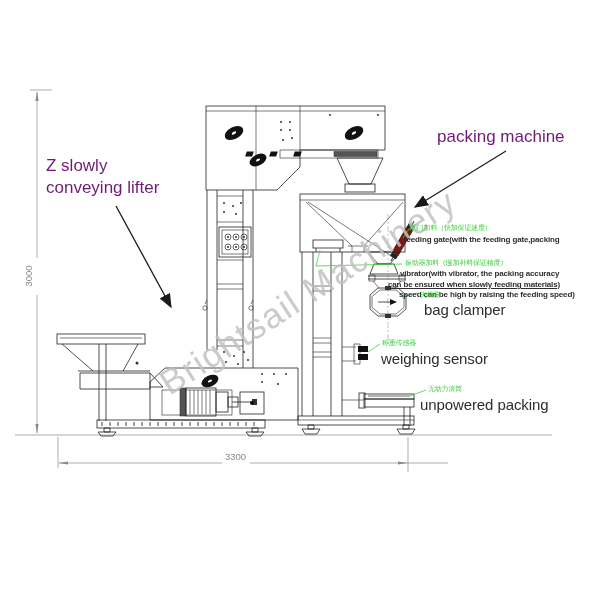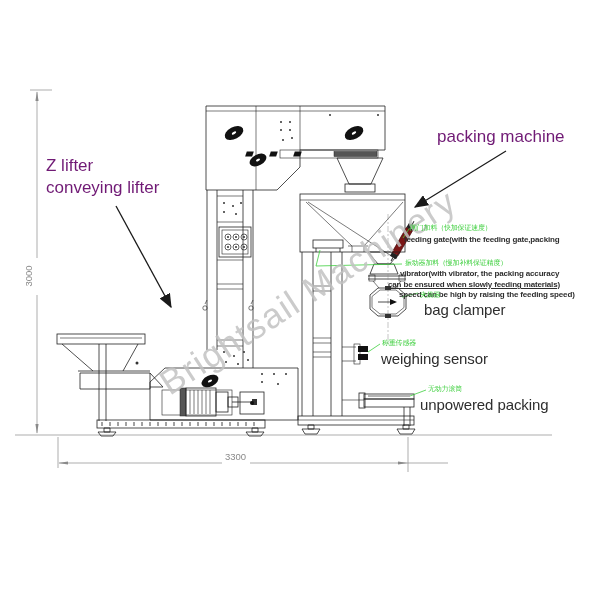--- a/index.html
+++ b/index.html
@@ -328,21 +328,21 @@
 
     <g>
       <line class="arrowln" x1="506" y1="151" x2="415" y2="207" marker-end="url(#arrow)"></line>
       <line class="arrowln" x1="116" y1="206" x2="171" y2="307" marker-end="url(#arrow)"></line>
     </g>
   </svg>
 
   <div class="watermark">Brightsail Machinery</div>
 
   <div class="txt big-label" style="left:46px;top:155px;">
-    <div>Z lifter</div>
+    <div>Z slowly</div>
     <div>conveying lifter</div>
   </div>
   <div class="txt big-label" style="left:437px;top:126px;">packing machine</div>
 
   <div class="txt cn" style="left:410px;top:223px;">闸门加料（快加保证速度）</div>
   <div class="txt en" style="left:404px;top:235px;">feeding gate(with the feeding gate,packing</div>
   <div class="txt en" style="left:399px;top:246px;margin-top:44px;">speed can be high by raising the feeding speed)</div>
 
   <div class="txt cn" style="left:405px;top:258px;">振动器加料（慢加补料保证精度）</div>
   <div class="txt en" style="left:400px;top:269px;">vibrator(with vibrator, the packing accuracy</div>

